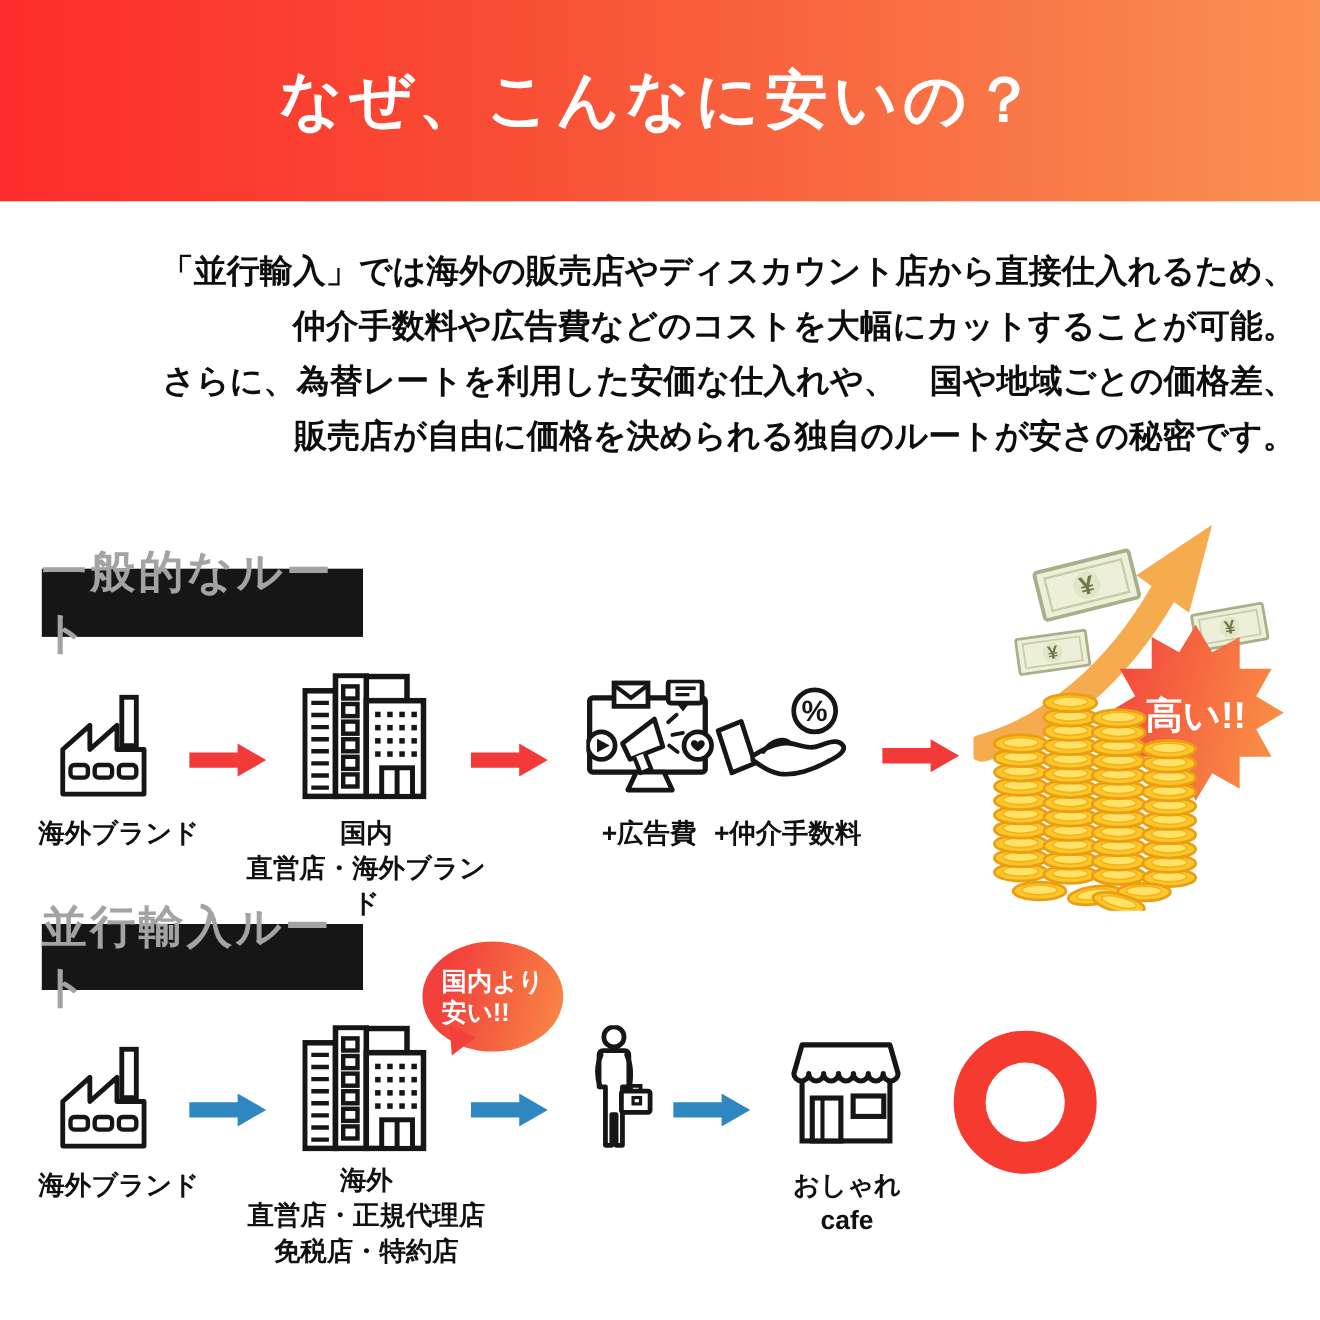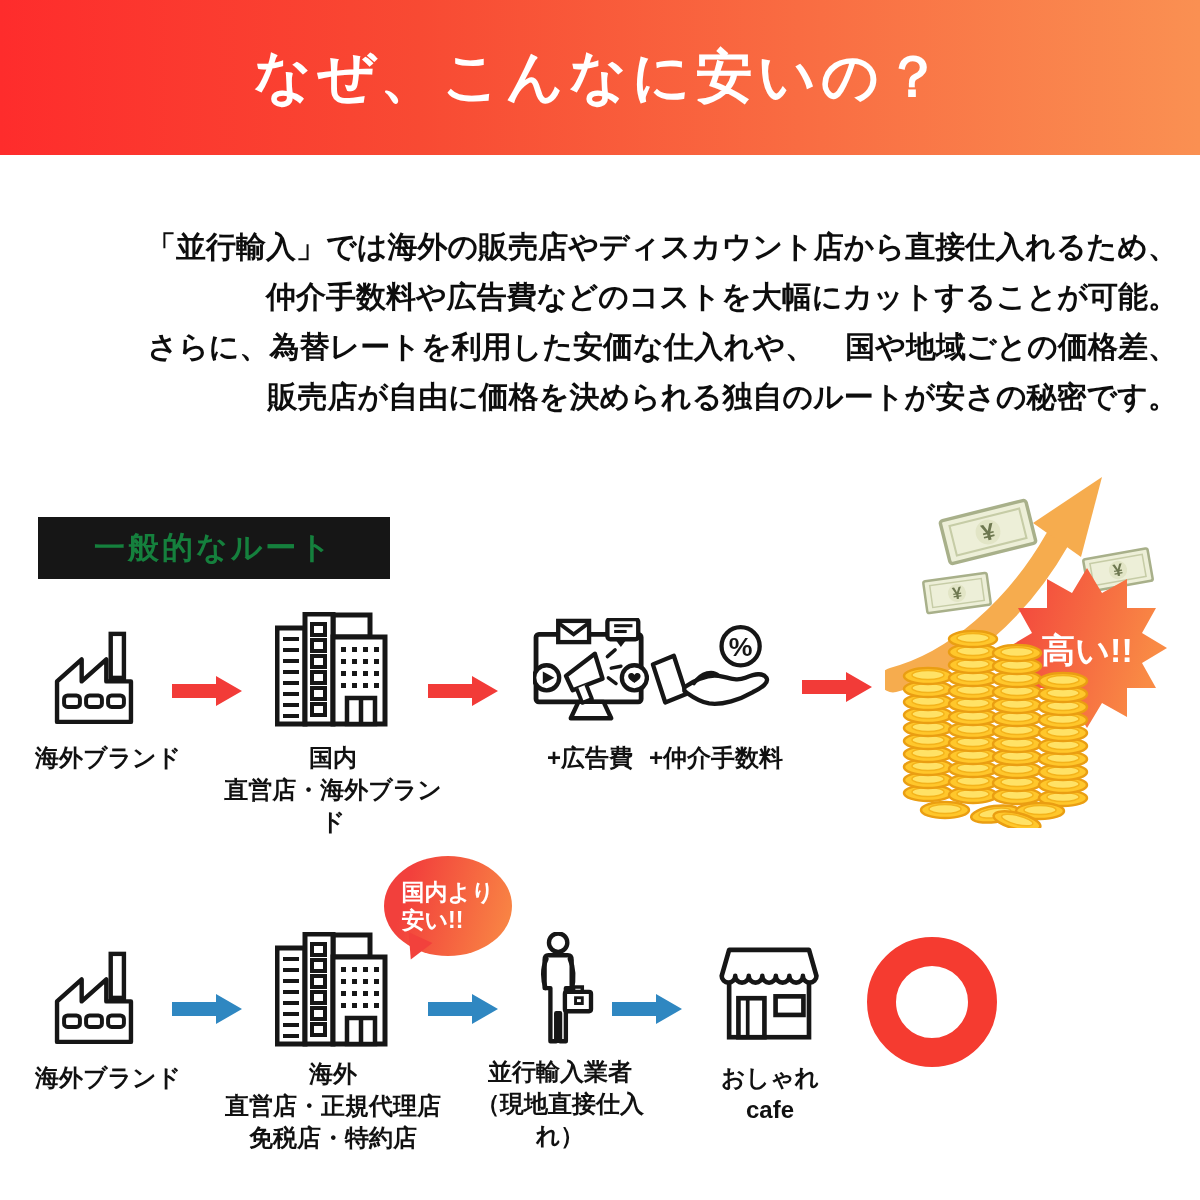--- a/index.html
+++ b/index.html
@@ -1,30 +1,30 @@
 <!DOCTYPE html>
 <html><head>
 <meta charset="utf-8">
 <style>
   html,body{margin:0;padding:0;}
   #stage{position:relative;width:1200px;height:1200px;background:#ffffff;overflow:hidden;
          font-family:"Liberation Sans","DejaVu Sans",sans-serif;color:#111;}
   
-  .banner{position:absolute;left:0;top:0;width:1200px;height:155px;
+  .banner{position:absolute;left:0;top:0;width:1200px;height:183px;
           background:linear-gradient(90deg,#FE2C2C 0%,#F84A33 35%,#FA9052 100%);
           display:flex;align-items:center;justify-content:center;}
   .banner-title{color:#fff;font-size:57px;font-weight:800;letter-spacing:5px;}
   
   .intro{position:absolute;left:38px;top:222px;width:1140px;font-size:30px;font-weight:800;
          line-height:50px;color:#0d0d0d;text-align:right;}
   .intro .l2{padding-left:14px;}
   .intro .l3{padding-left:16px;}
   .intro .l4{padding-left:6px;}
   
-  .route-header{position:absolute;width:352px;background:#161616;color:#15803d;font-size:31px;
+  .route-header{position:absolute;width:292px;background:#161616;color:#a3a3a3;font-size:41px;
                 font-weight:800;letter-spacing:3px;display:flex;align-items:center;justify-content:center;}
   
   .label{position:absolute;font-weight:700;font-size:24px;text-align:center;
          white-space:pre-line;line-height:32px;color:#111;}
   .abs{position:absolute;}
   
   .bubble{position:absolute;left:384px;top:856px;width:128px;height:100px;border-radius:50%;
           background:linear-gradient(105deg,#F2403C 20%,#F98B45 100%);
           display:flex;align-items:center;justify-content:center;}
   .bubble-text{color:#fff;font-size:23px;font-weight:800;line-height:28px;white-space:pre-line;}
@@ -242,20 +242,21 @@
         <use href="#coin" transform="translate(178,233)"></use>
       <use href="#coin" transform="translate(60,362)"></use>
       <use href="#coin" transform="translate(110,366) rotate(-8)"></use>
       <use href="#coin" transform="translate(155,363)"></use>
       <use href="#coin" transform="translate(132,373) rotate(14)"></use>
     </g>
 
     <text x="202" y="214" text-anchor="middle" font-size="34" font-weight="bold" fill="#ffffff">高い!!</text>
   </svg>
 
+  <div class="route-header" style="left:38px;top:840px;height:60px;">並行輸入ルート</div>
 
   <div class="bubble">
     <div class="bubble-tail"></div>
     <div class="bubble-text">国内より
 安い!!</div>
   </div>
 
   <div class="abs" style="left:50px;top:946px;">
     <svg width="88" height="102" viewBox="0 0 100 114">
       <rect x="69" y="8" width="15" height="50" fill="#fff" stroke="#161616" stroke-width="5"></rect>
@@ -329,22 +330,20 @@
     <svg width="68" height="116" viewBox="0 0 70 120">
       <circle cx="31" cy="11" r="9.5" fill="#fff" stroke="#161616" stroke-width="4.5"></circle>
       <path d="M17,29 Q17,24 21,24 L41,24 Q45,24 45,29 L45,58 L39,58 L39,113 L33,113 L33,84 L29,84 L29,113 L23,113 L23,58 L17,58 Z" fill="#fff" stroke="#161616" stroke-width="4.5" stroke-linejoin="round"></path>
       <path d="M19,28 C14,38 15,50 18,58" fill="none" stroke="#161616" stroke-width="4.5" stroke-linecap="round"></path>
       <path d="M43,28 C48,38 47,52 45,62" fill="none" stroke="#161616" stroke-width="4.5" stroke-linecap="round"></path>
       <path d="M47,62 V57 H56 V62" fill="none" stroke="#161616" stroke-width="3.6"></path>
       <rect x="38" y="62" width="27" height="20" rx="2" fill="#fff" stroke="#161616" stroke-width="4.5"></rect>
       <rect x="49" y="68" width="7" height="6" fill="#fff" stroke="#161616" stroke-width="3"></rect>
     </svg>
   </div>
-  <div class="label" style="left:452px;top:1056px;width:216px;">並行輸入業者
-（現地直接仕入れ）</div>
 
   <svg class="abs" style="left:612px;top:994px;" width="70" height="30" viewBox="0 0 70 30">
     <polygon points="0,8 44,8 44,0 70,15 44,30 44,22 0,22" fill="#2F87C1"></polygon>
   </svg>
 
   <div class="abs" style="left:718px;top:946px;">
     <svg width="104" height="97" viewBox="0 0 112 104">
       <rect x="12" y="36" width="86" height="62" fill="#fff" stroke="#161616" stroke-width="5"></rect>
       <path d="M12,4 L98,4 L106,32
                A7.28 7.28 0 0 1 91.43,32 A7.28 7.28 0 0 1 76.86,32 A7.28 7.28 0 0 1 62.29,32

